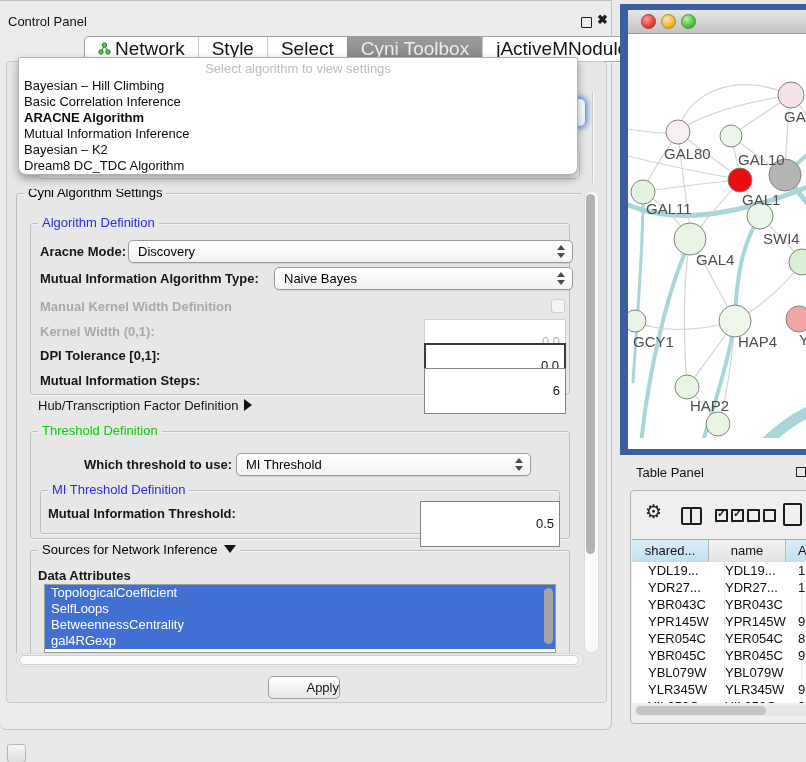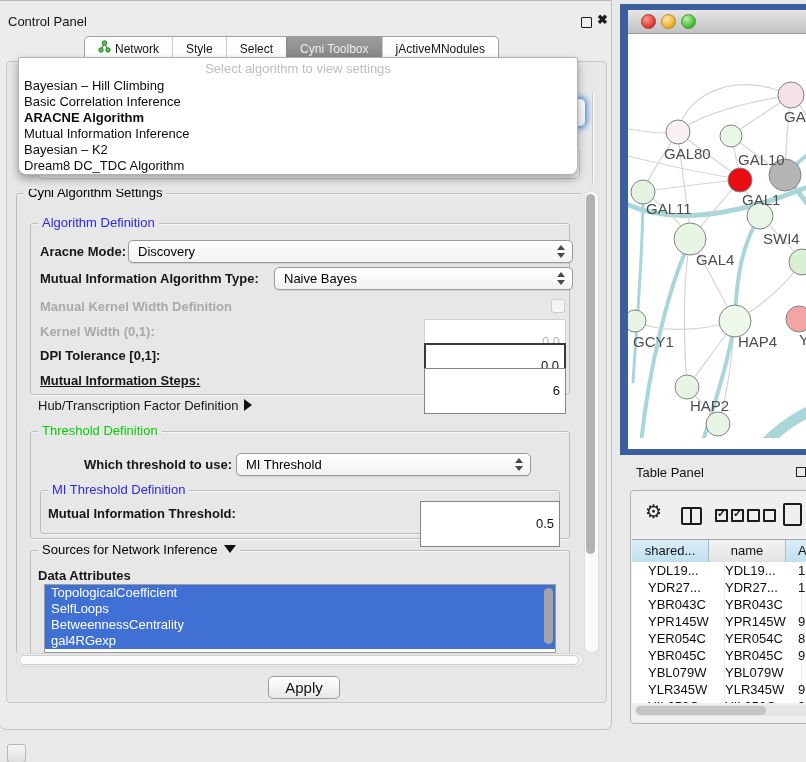--- a/index.html
+++ b/index.html
@@ -12,21 +12,21 @@
   .abs{position:absolute;}
 
   
   #cp-window{left:0;top:6;width:611px;height:728px;background:#ececec;
     border-top:1px solid #bdbdbd;border-right:1px solid #c4c4c4;border-bottom:1px solid #c4c4c4;
     border-radius:0 0 7px 7px;}
   #cp-title{left:8px;top:13px;font-size:13px;color:#121212;}
   .win-btn-square{left:581px;top:16px;width:9px;height:9px;border:1.5px solid #1d1d1d;border-radius:1px;}
   .win-btn-close{left:597px;top:11px;font-size:13px;font-weight:bold;color:#1d1d1d;}
 
-  .tabbar{display:flex;height:24px;line-height:24px;font-size:12px;
+  .tabbar{display:flex;height:24px;line-height:24px;font-size:19px;
     background:#fdfdfd;border:1px solid #9f9f9f;border-radius:5px;overflow:hidden;
     box-shadow:0 1px 0 rgba(255,255,255,.7);align-items:center;}
   .tab{padding:0 13px;border-left:1px solid #c9c9c9;color:#141414;white-space:nowrap;display:flex;align-items:center;gap:4px;}
   .tab:first-child{border-left:none;}
   .tab.sel{background:linear-gradient(#9c9c9c,#858585);color:#ededed;border-left-color:#8a8a8a;}
 
   #cp-content{left:6px;top:60px;width:599px;height:640px;background:#e7e7e7;
     border:1px solid #c9c9c9;border-radius:4px;}
 
   
@@ -72,21 +72,21 @@
   .attr-item{height:16px;line-height:16px;padding-left:6px;background:#4170d4;color:#fff;font-size:13px;white-space:nowrap;}
   #attr-vscroll{position:absolute;right:2px;top:3px;width:9px;height:56px;background:#a5a5a5;border-radius:5px;}
 
   
   #vscroll{left:584px;top:190px;width:13px;height:460px;background:#fafafa;border:1px solid #dcdcdc;border-radius:7px;z-index:6;}
   #vscroll .thumb{position:absolute;left:1px;top:2px;width:9px;height:360px;background:#b2b2b2;border-radius:5px;}
   #hscroll{left:16px;top:652px;width:566px;height:12px;background:#ececec;border:1px solid #d9d9d9;border-radius:7px;z-index:6;}
   #hscroll .thumb{position:absolute;left:2px;top:1px;right:4px;height:8px;background:#fbfbfb;border:1px solid #cfcfcf;border-radius:5px;}
 
   #apply-btn{left:268px;top:675px;width:70px;height:21px;background:linear-gradient(#ffffff,#e7e7e7);
-    border:1px solid #9d9d9d;border-radius:5px;font-size:15px;text-align:center;line-height:21px;color:#111;}
+    border:1px solid #9d9d9d;border-radius:5px;font-size:13px;text-align:right;line-height:21px;color:#111;}
 
   #bottom-tabs{left:146px;top:707px;}
 
   #mini-icon{left:7px;top:744px;width:17px;height:17px;background:linear-gradient(#f6f6f6,#dedede);
     border:1px solid #b7b7b7;border-radius:3px;}
 
   
   #net-window{left:620px;top:4px;width:200px;height:439px;border:6px solid #3b5e9d;border-left-width:8px;background:#fff;}
   #net-titlebar{position:absolute;left:0;top:0;right:0;height:23px;
     background:linear-gradient(#e6e6e6,#c2c2c2);border-bottom:1px solid #9b9b9b;}
@@ -189,21 +189,21 @@
     <div class="combo" style="left:259px;top:78px;width:264px;">
       <span>Naive Bayes</span>
       <span class="arrows"></span>
     </div>
     <div class="lbl dis" style="left:25px;top:110px;">Manual Kernel Width Definition</div>
     <div class="checkbox" style="left:536px;top:110px;"></div>
     <div class="lbl dis" style="left:25px;top:135px;text-align:right;">Kernel Width (0,1):</div>
     <div class="tf dis" style="left:409px;top:130px;width:130px;">0.0</div>
     <div class="lbl" style="left:25px;top:159px;">DPI Tolerance [0,1]:</div>
     <div class="tf strong" style="left:409px;top:154px;width:128px;">0.0</div>
-    <div class="lbl" style="left:25px;top:184px;text-decoration:underline;">Mutual Information Steps:</div>
+    <div class="lbl" style="left:25px;top:184px;">Mutual Information Steps:</div>
     <div class="tf norm" style="left:409px;top:179px;width:130px;">6</div>
 
     <div class="lbl plain" style="left:23px;top:209px;">
       <span>Hub/Transcription Factor Definition</span><span class="tri-right"></span>
     </div>
 
     <div class="grp" style="left:15px;top:242px;width:538px;height:106px;">
       <span class="gt green">Threshold Definition</span>
     </div>
     <div class="lbl" style="left:69px;top:268px;">Which threshold to use:</div>

